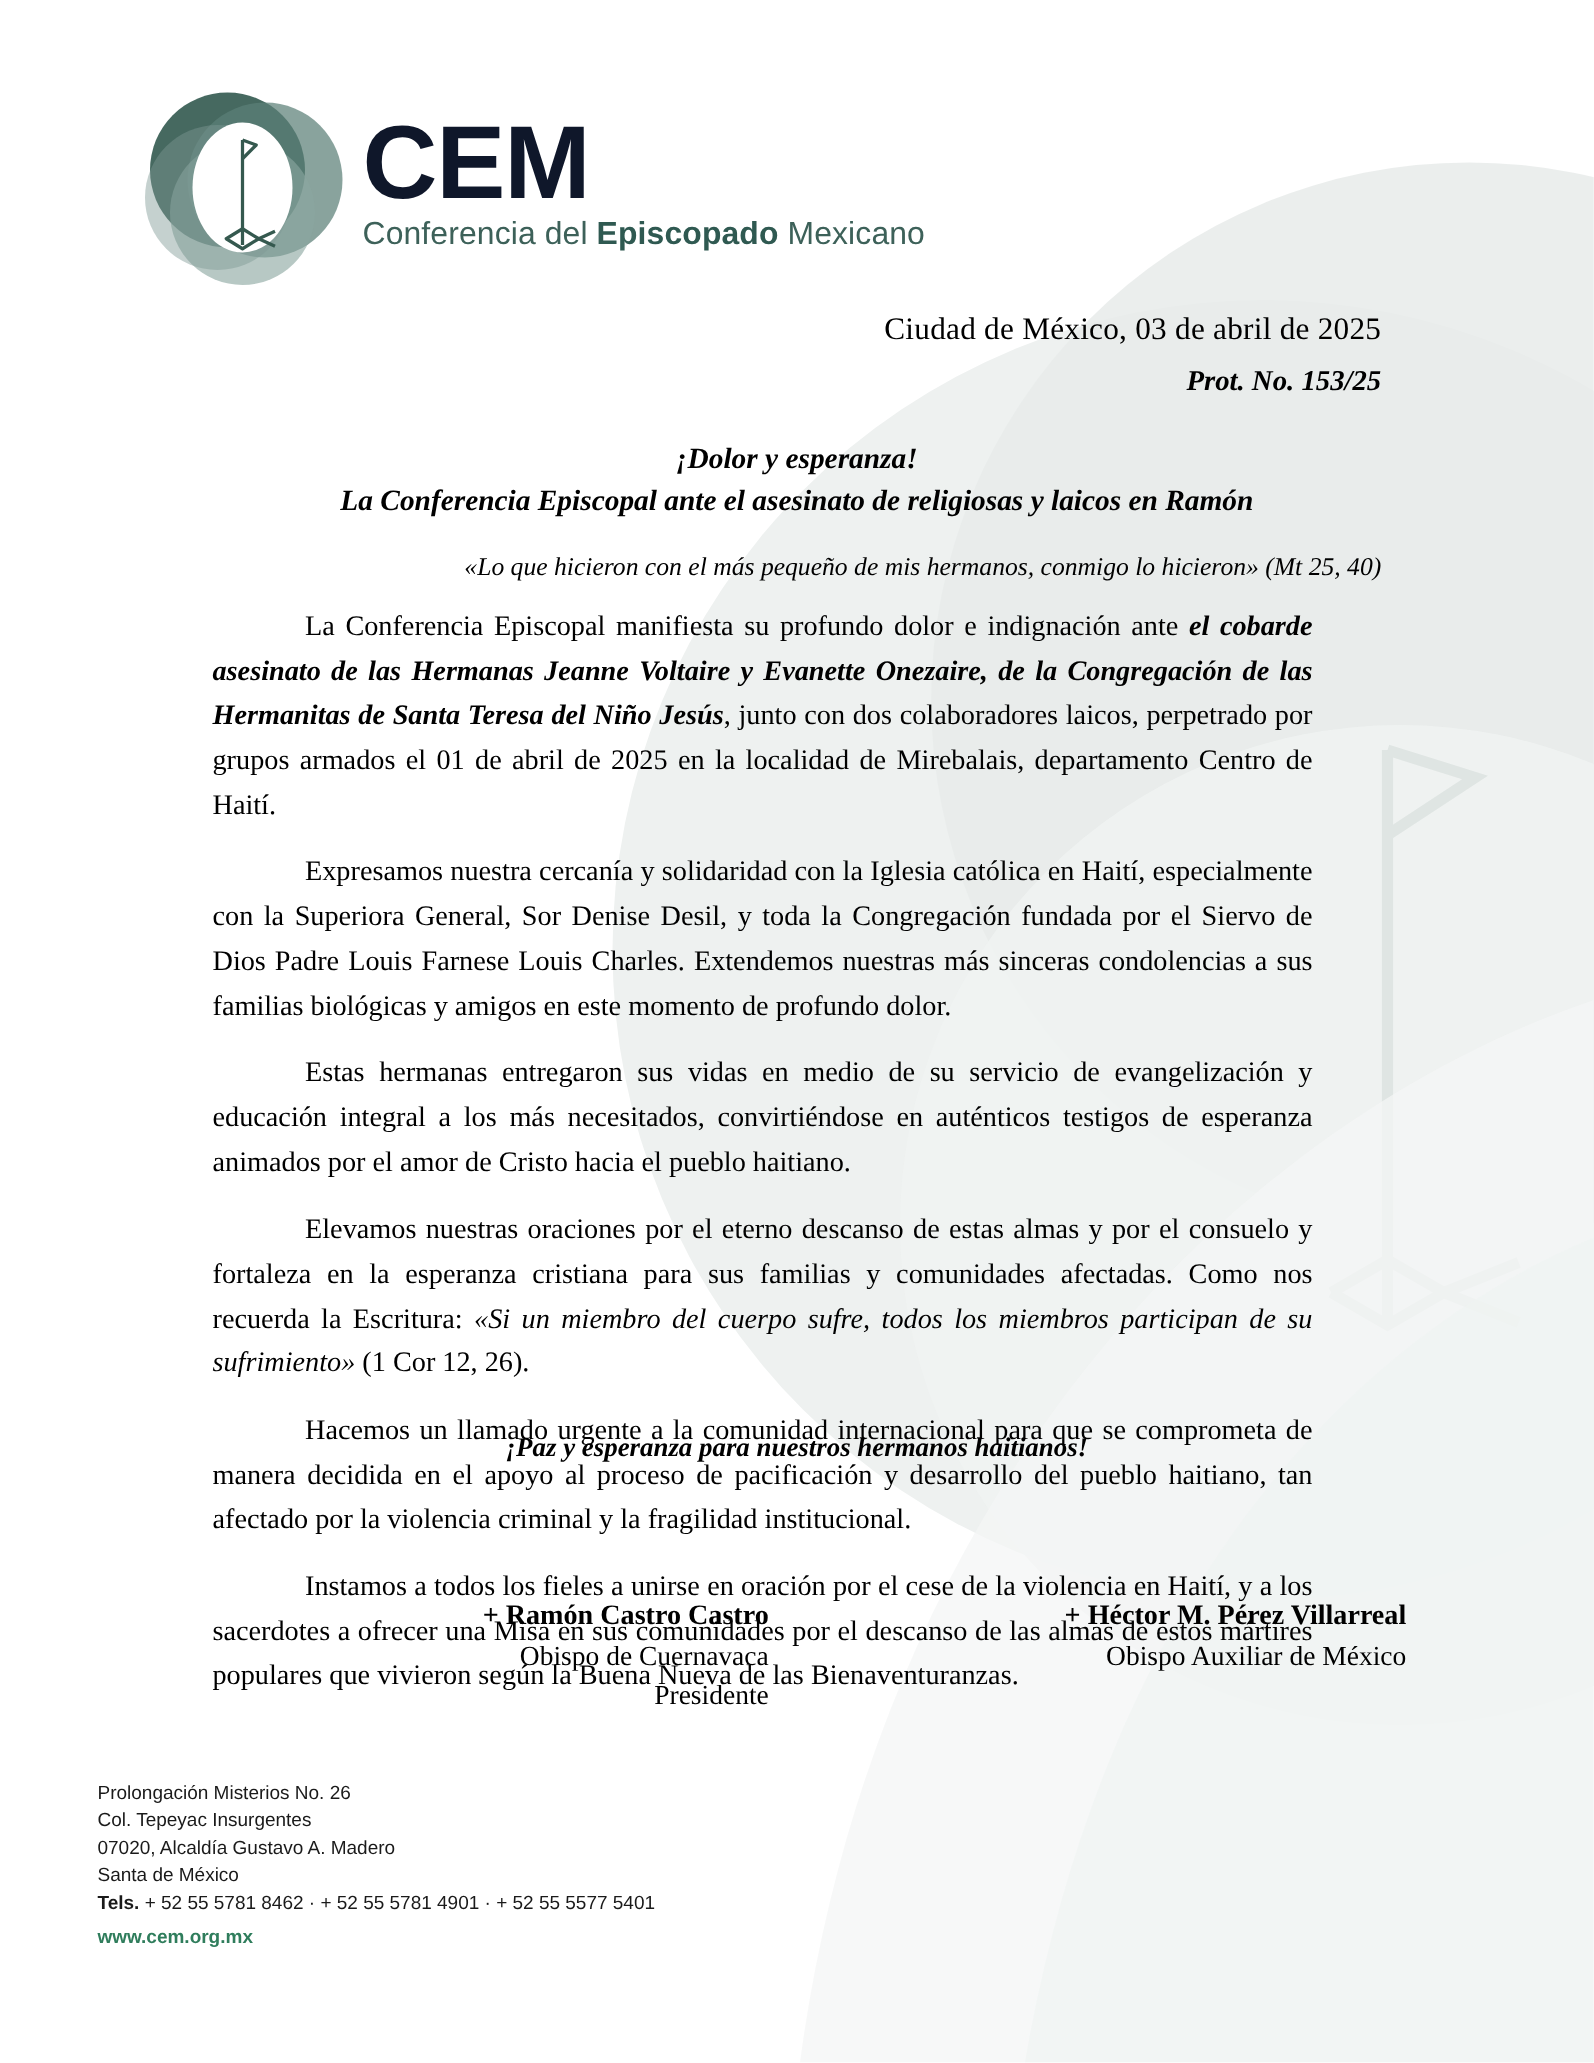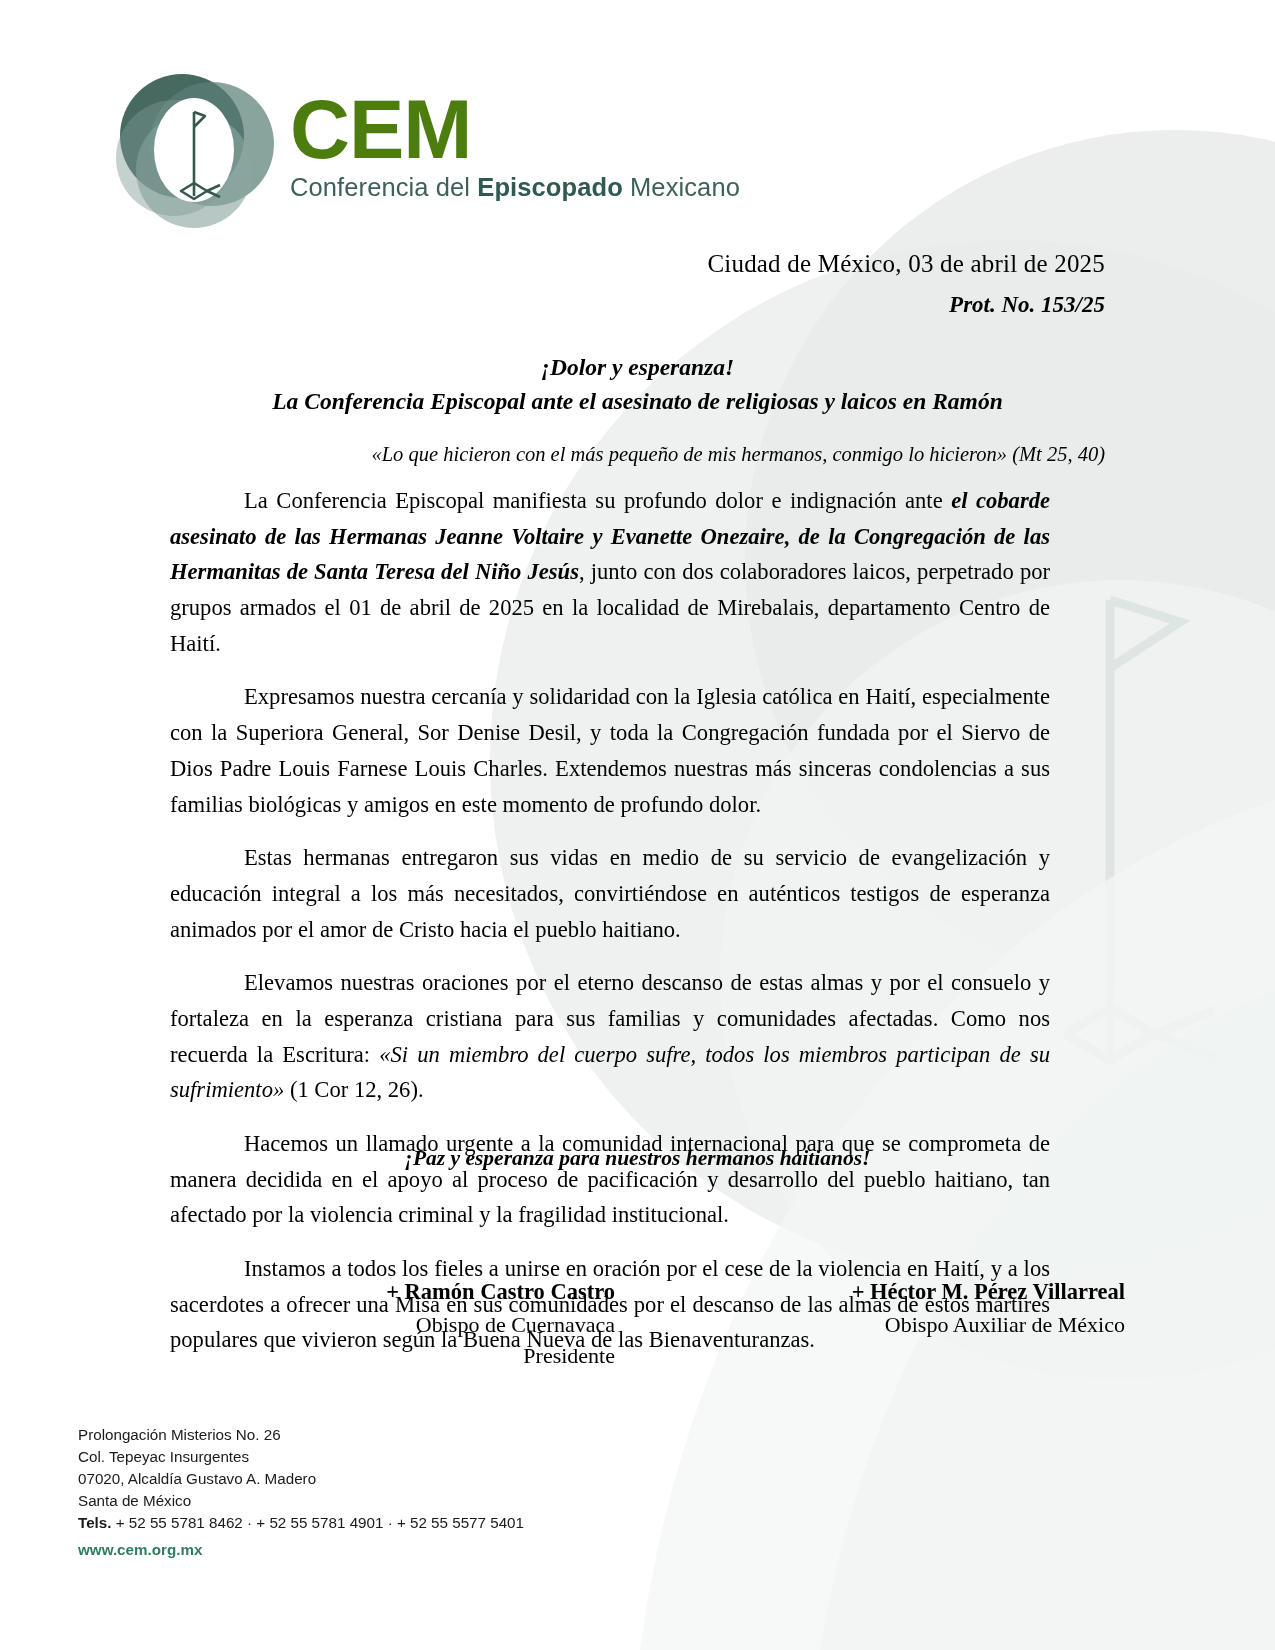--- a/index.html
+++ b/index.html
@@ -19,21 +19,21 @@
   
   .page { position:relative; z-index:2; width:1275px; height:1650px; }
 
   
   .letterhead { position:absolute; left:112px; top:66px; display:flex; align-items:center; }
   .logo-mark { position:relative; width:168px; height:168px; flex:0 0 auto; }
   .logo-text { margin-left:10px; padding-bottom:6px; }
   .logo-cem {
     font-family:"Liberation Sans", sans-serif;
     font-weight:bold; font-size:83px; line-height:0.92;
-    color:#4d7c0f; letter-spacing:-1px;
+    color:#0f172a; letter-spacing:-1px;
   }
   .logo-sub {
     font-family:"Liberation Sans", sans-serif;
     font-size:25.5px; color:#3d6159; margin-top:5px; letter-spacing:0.1px;
   }
   .logo-sub b { font-weight:bold; color:#2f5951;margin-top:13px; }
 
   
   .meta-date {
     position:absolute; right:170px; top:250px;

